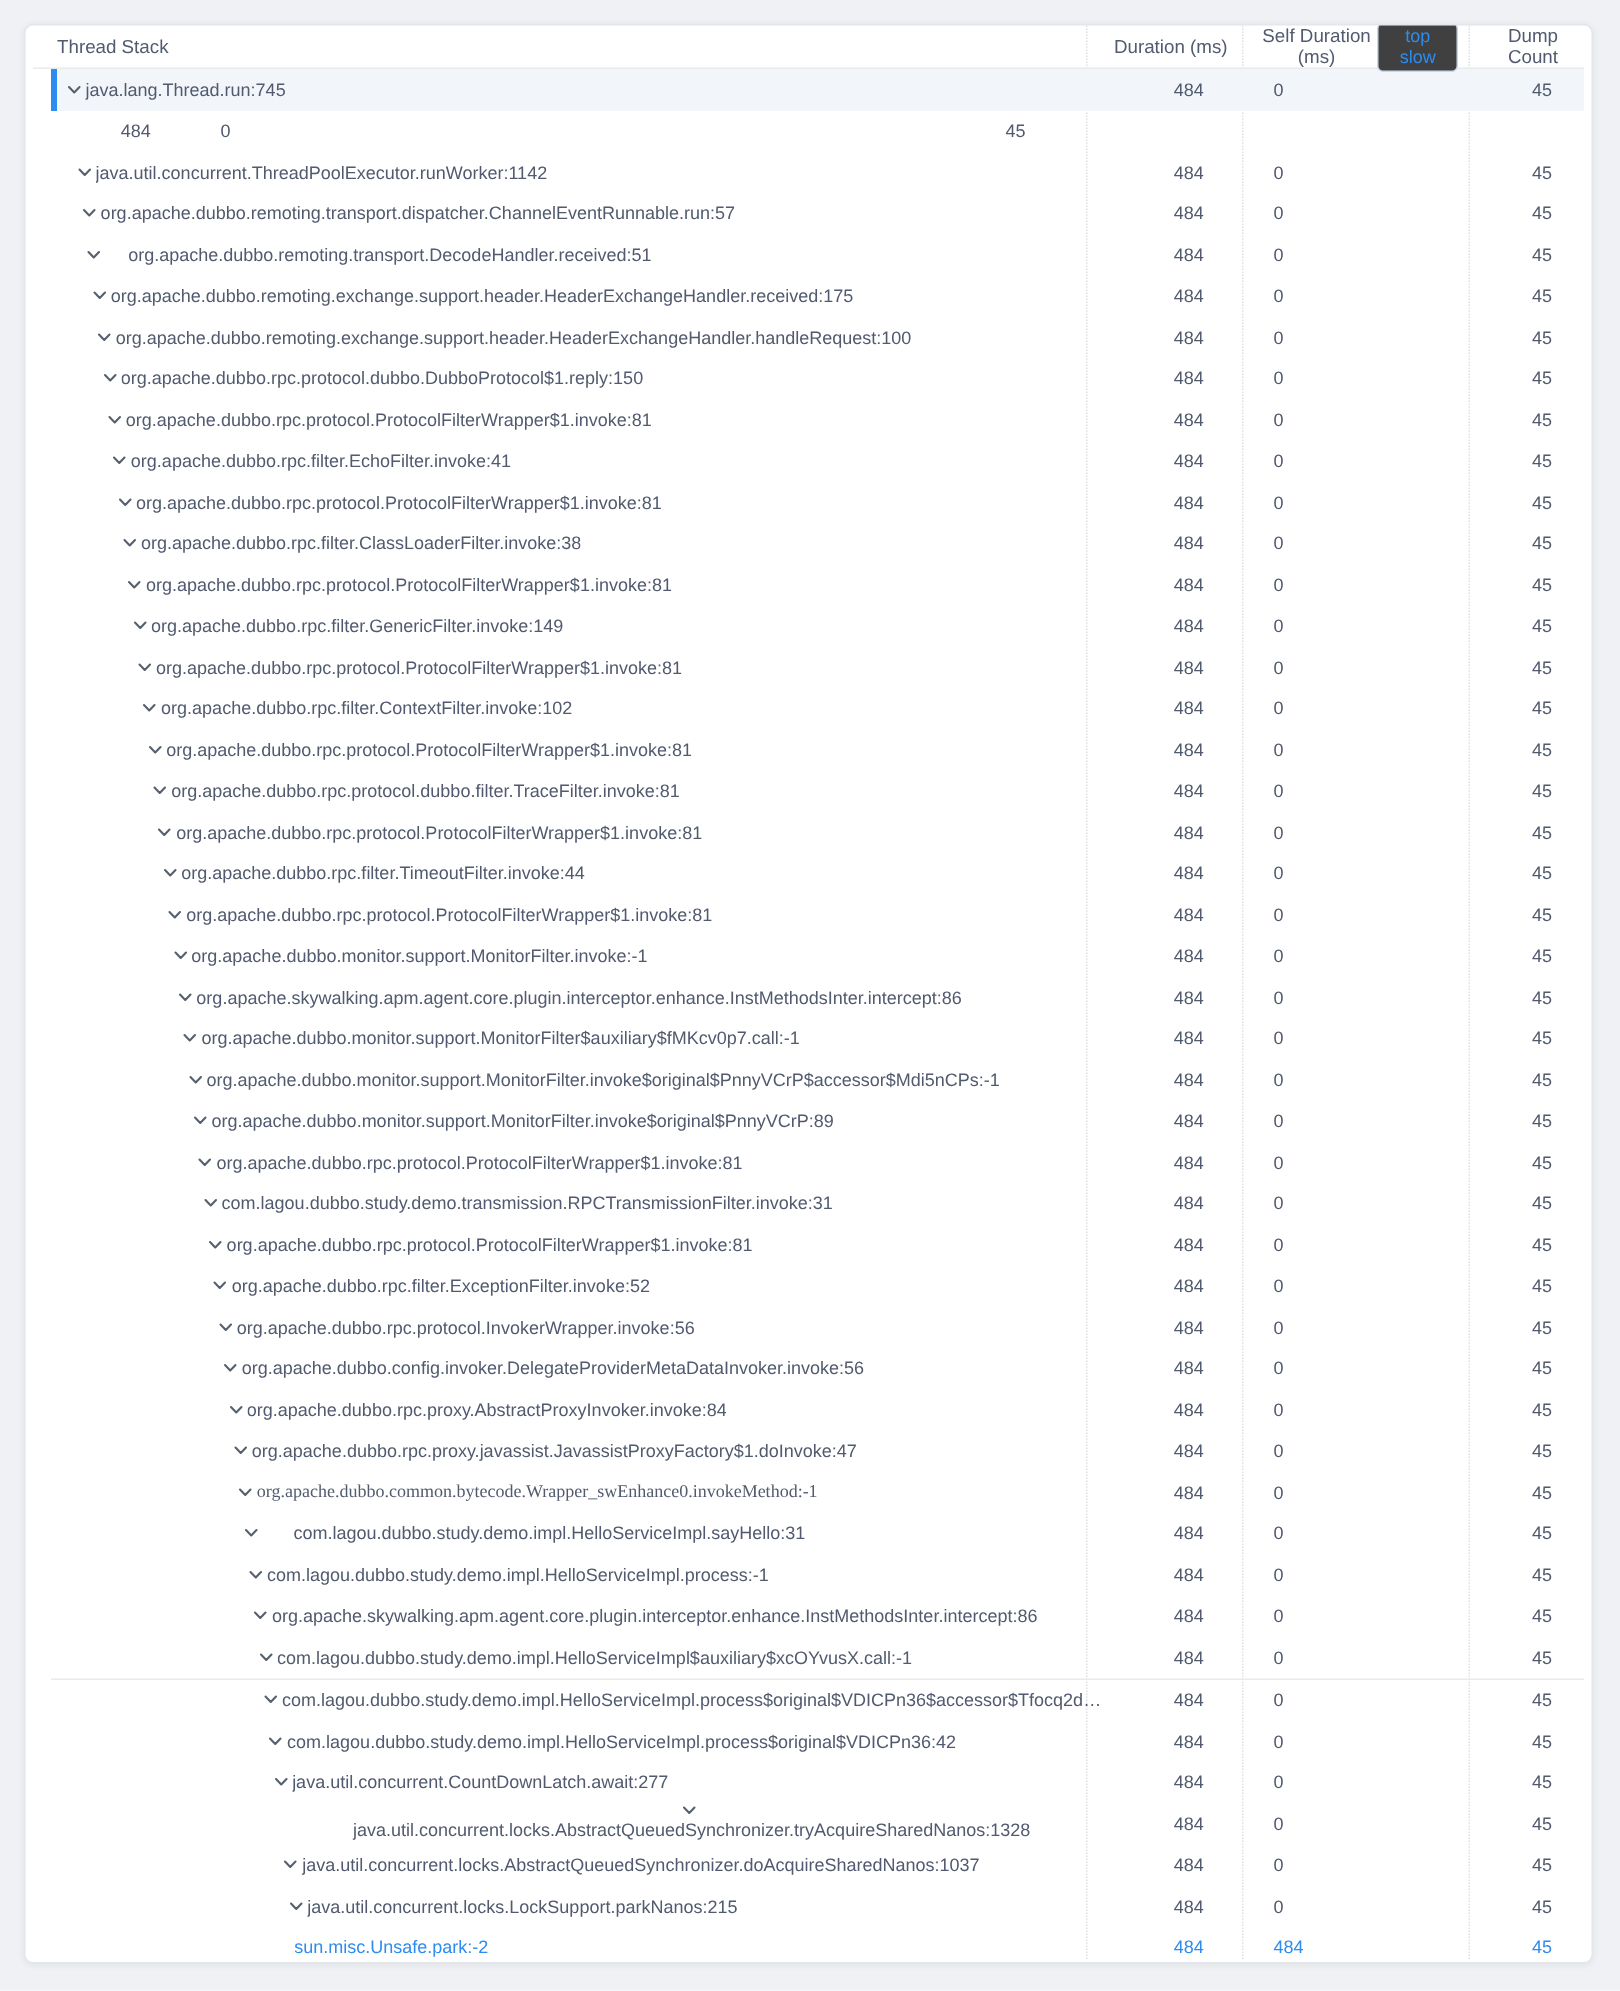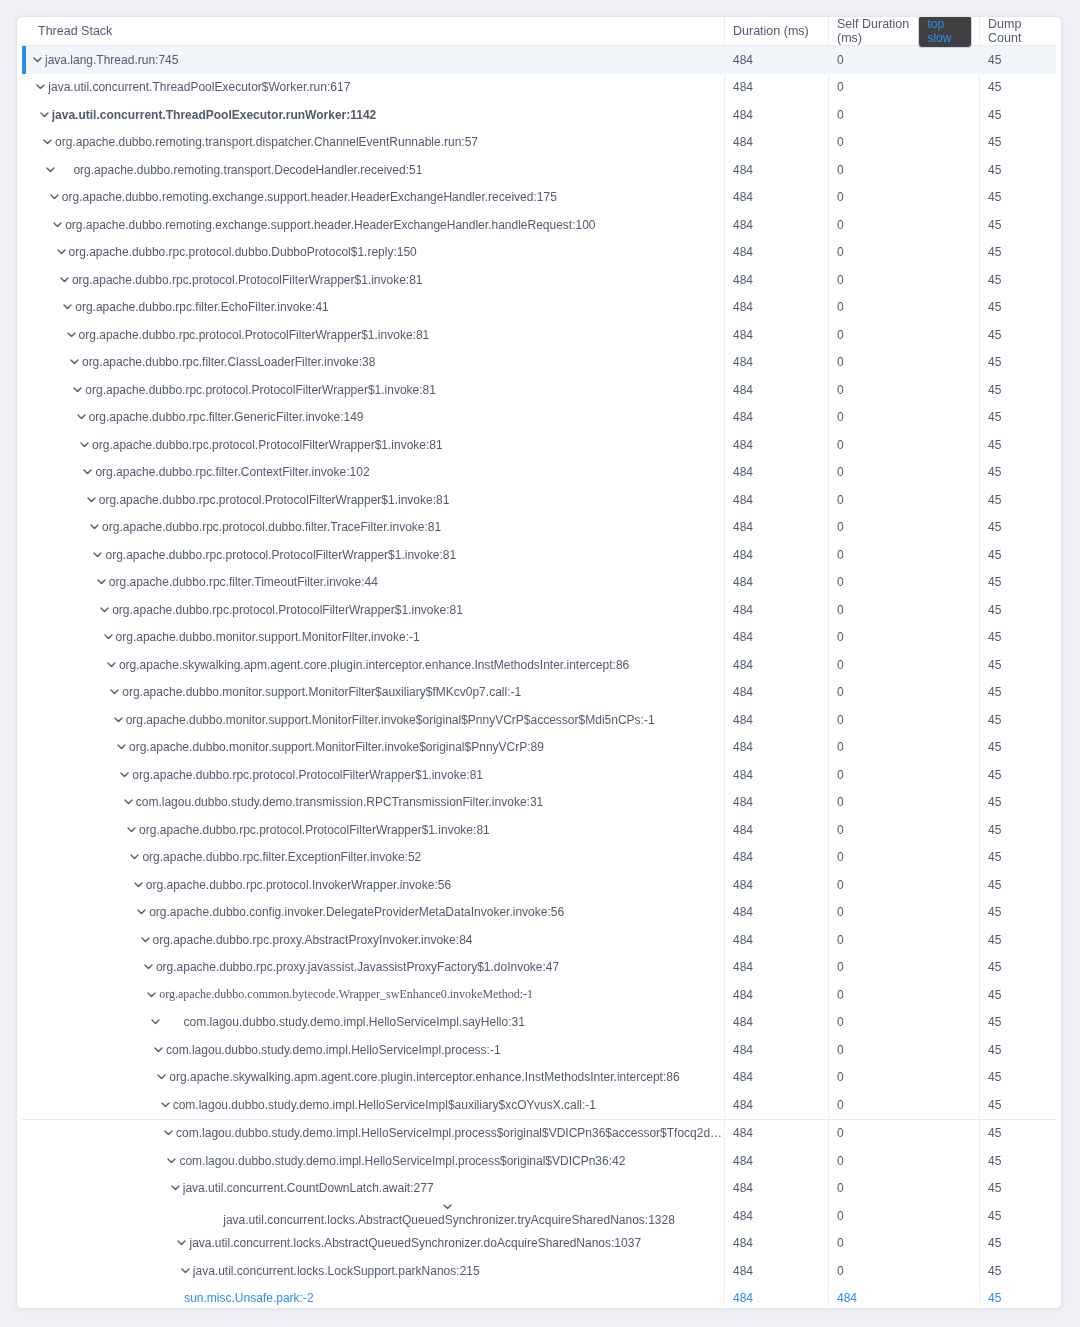--- a/index.html
+++ b/index.html
@@ -15,20 +15,21 @@
     width:1046px;height:1293px;
     background:#ffffff;
     border:1px solid #e3e6ea;
     border-radius:6px;
     box-shadow:0 1px 5px rgba(30,40,60,.08);
     box-sizing:border-box;
   }
   .table{
     position:absolute;left:5px;top:0;right:5px;bottom:0;
     overflow:hidden;
+    text-align:center;
   }
   
   .vsep{position:absolute;top:0;bottom:2px;width:0;border-left:1px dotted #dcе0e6;border-left:1px dotted #dce0e6;}
   .vsep.s1{left:702px;}
   .vsep.s2{left:806px;}
   .vsep.s3{left:957px;}
 
   .thead{
     display:flex;height:28px;align-items:center;
     border-bottom:1px solid #e8eaec;
@@ -48,20 +49,21 @@
     padding:1px 8px 2px 8px;line-height:14px;
     cursor:pointer;
   }
 
   .rows{position:relative;z-index:1;}
   .row{
     display:flex;height:27.5px;align-items:center;
     color:#515a6e;font-size:12px;
     position:relative;
     white-space:nowrap;
+    margin-left:12px;
   }
   .row .lbl{white-space:nowrap;overflow:hidden;text-overflow:ellipsis;}
   .row.selected{background:#f2f6fa;}
   .row.selected::before{
     content:"";position:absolute;left:0;top:0;bottom:0;width:4px;
     background:#2d8cf0;
   }
   .row.divider{border-bottom:1px solid #e8eaec;}
   .row.blue, .row.blue .c2, .row.blue .c3, .row.blue .c4{color:#2d8cf0;}
   .chev{flex:0 0 9px;margin-right:3px;display:inline-block;}
@@ -94,34 +96,26 @@
                 <polyline points="1,1 4.5,4.6 8,1" fill="none" stroke="#57606e" stroke-width="1.4" stroke-linecap="round" stroke-linejoin="round"></polyline>
               </svg>
             </span>
             <span class="lbl">java.lang.Thread.run:745</span>
           </div>
           <div class="c2">484</div>
           <div class="c3">0</div>
           <div class="c4">45</div>
         </div>
         <div class="row">
-          <div class="c1" style="padding-left: 14.36px;">
-            <span class="chev">
-              <svg width="9" height="6" viewBox="0 0 9 6">
-                <polyline points="1,1 4.5,4.6 8,1" fill="none" stroke="#57606e" stroke-width="1.4" stroke-linecap="round" stroke-linejoin="round"></polyline>
-              </svg>
-            </span>
-            <span class="lbl">java.util.concurrent.ThreadPoolExecutor$Worker.run:617</span>
-          </div>
-          <div class="c2">484</div>
-          <div class="c3">0</div>
-          <div class="c4">45</div>
-        </div>
-        <div class="row">
-          <div class="c1" style="padding-left: 17.72px; font-weight: bold;">
+          <div class="c2">484</div>
+          <div class="c3">0</div>
+          <div class="c4">45</div>
+        </div>
+        <div class="row">
+          <div class="c1" style="padding-left: 17.72px;">
             <span class="chev">
               <svg width="9" height="6" viewBox="0 0 9 6">
                 <polyline points="1,1 4.5,4.6 8,1" fill="none" stroke="#57606e" stroke-width="1.4" stroke-linecap="round" stroke-linejoin="round"></polyline>
               </svg>
             </span>
             <span class="lbl">java.util.concurrent.ThreadPoolExecutor.runWorker:1142</span>
           </div>
           <div class="c2">484</div>
           <div class="c3">0</div>
           <div class="c4">45</div>

